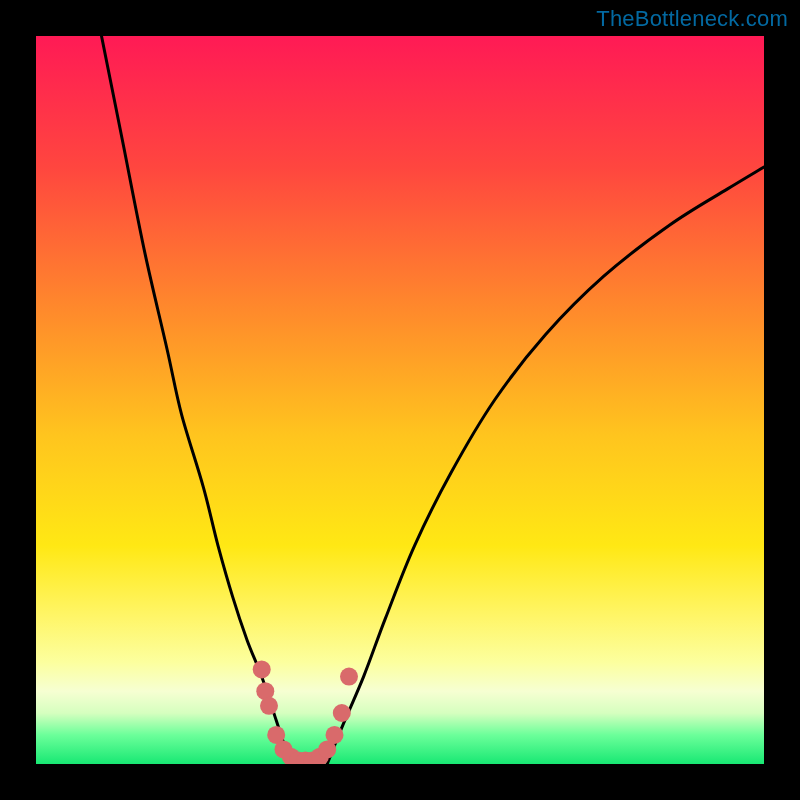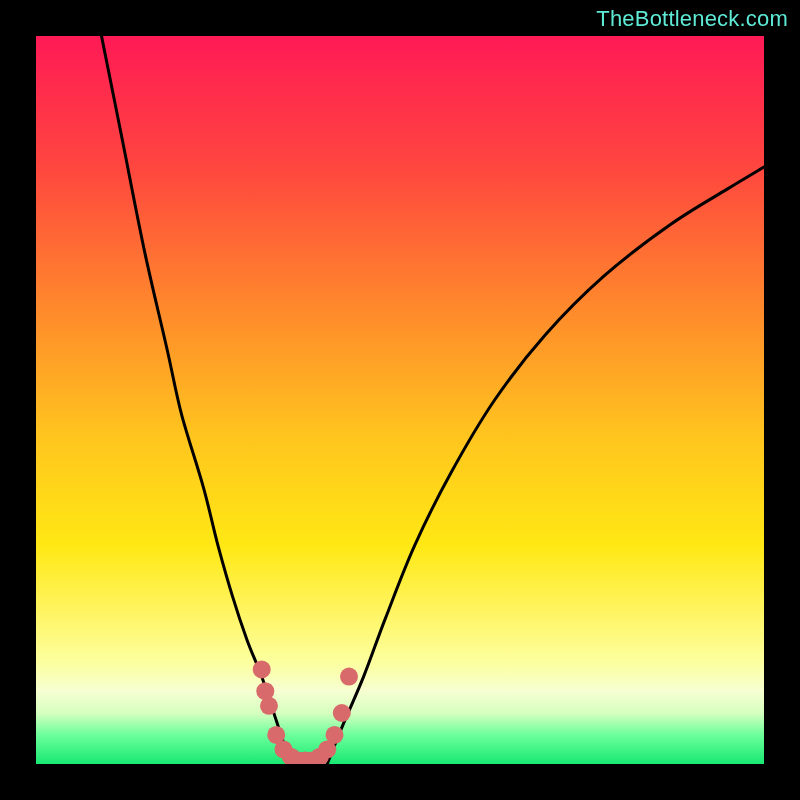--- a/index.html
+++ b/index.html
@@ -26,21 +26,21 @@
     overflow: hidden;
   }
   .gradient {
     position: absolute;
     left: 0; top: 0; right: 0; bottom: 0;
   }
   .watermark {
     position: absolute;
     top: 6px;
     right: 12px;
-    color: #5eead4;
+    color: #0369a1;
     font-size: 22px;
     font-weight: 500;
     letter-spacing: 0.2px;
   }
   svg.curves {
     position: absolute;
     left: 0; top: 0;
     width: 728px; height: 728px;
   }
 </style>

